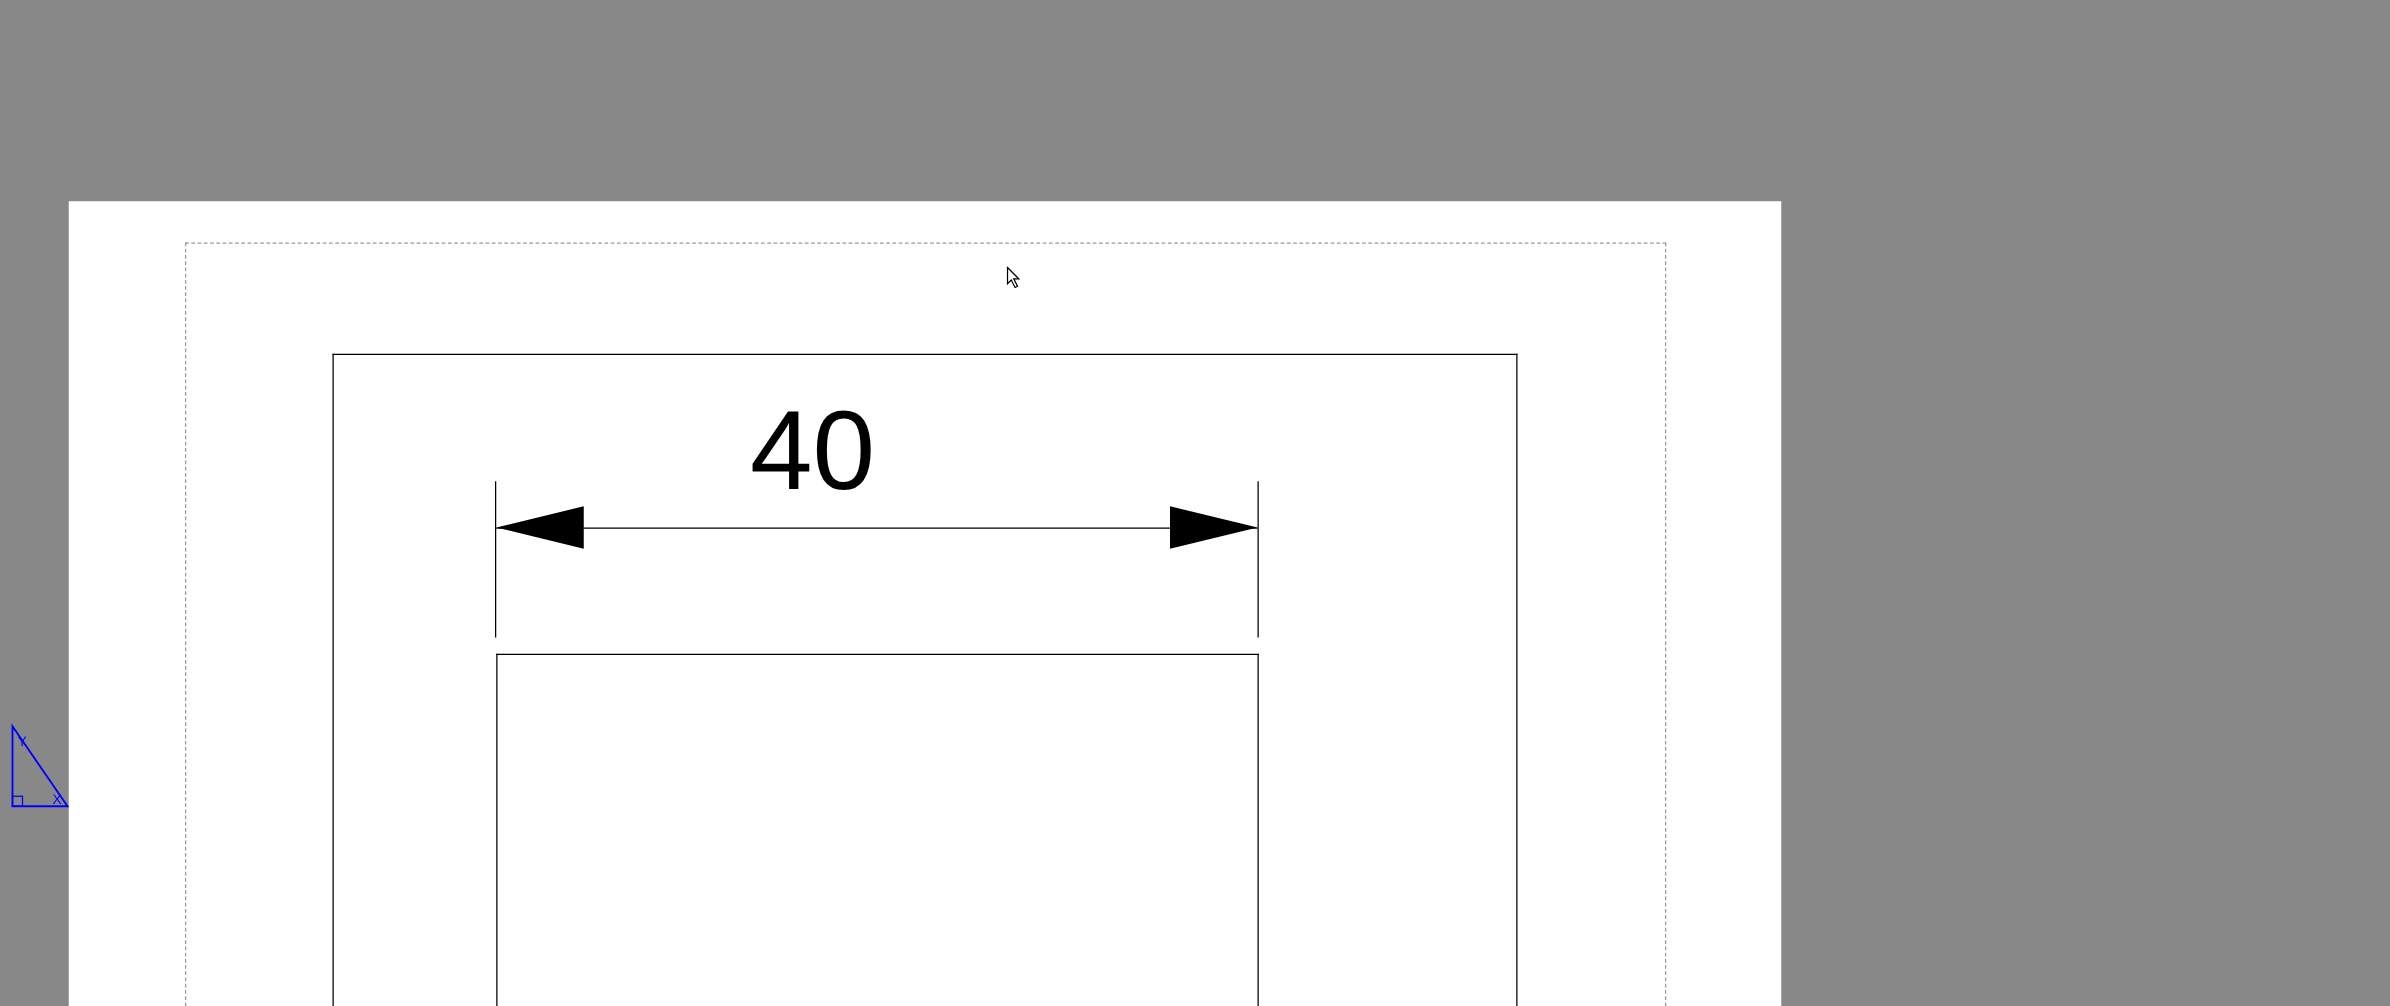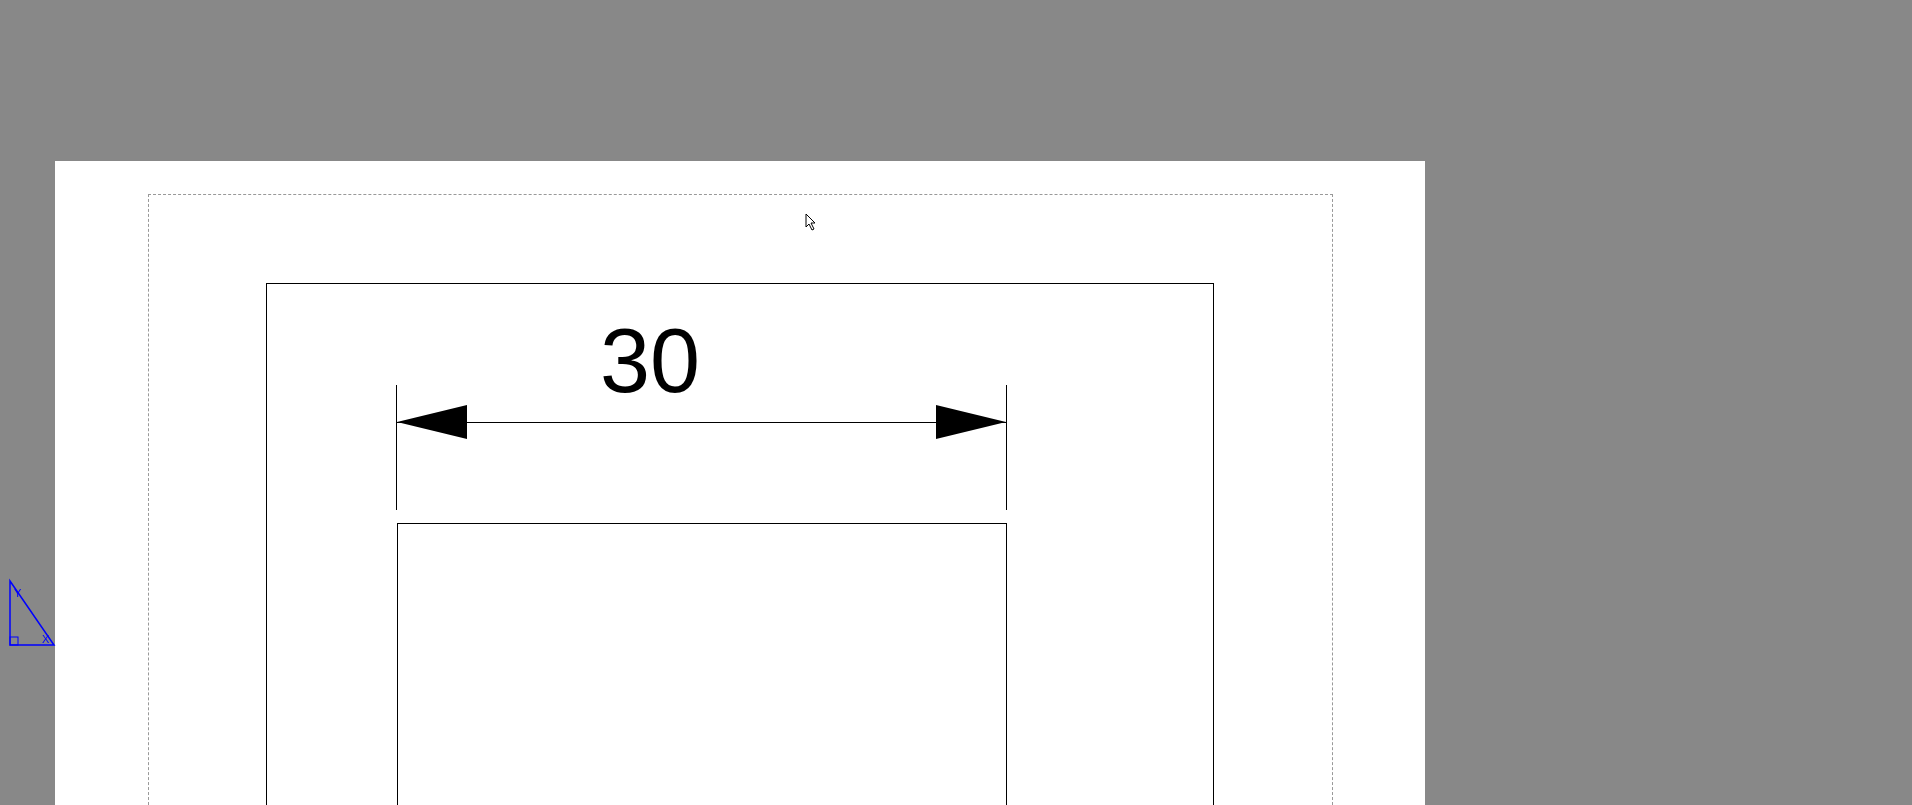--- a/index.html
+++ b/index.html
@@ -123,21 +123,21 @@
 
 <div class="title-block"></div>
 
 <div class="inner-rect"></div>
 
 <div class="dim-ext-left"></div>
 <div class="dim-ext-right"></div>
 <div class="dim-line"></div>
 <div class="arrow-left"></div>
 <div class="arrow-right"></div>
-<div class="dim-text">30</div>
+<div class="dim-text">40</div>
 
 <div class="cursor">
   <svg width="14" height="18" viewBox="0 0 14 18">
     <path d="M 1 1 L 1 14 L 4 11 L 7 17 L 9 16 L 6 10 L 10 10 Z" fill="none" stroke="#000000" stroke-width="1"></path>
   </svg>
 </div>
 
 <div class="ucs-icon">
   <svg width="50" height="72" viewBox="0 0 50 72">
     <path d="M 4 4 L 4 68 L 48 68 Z" fill="none" stroke="#0000ff" stroke-width="1.5"></path>

